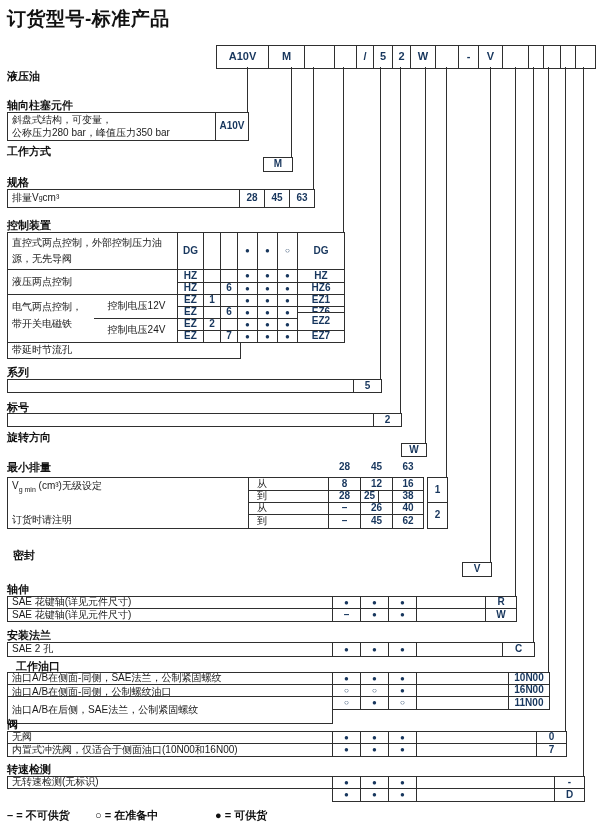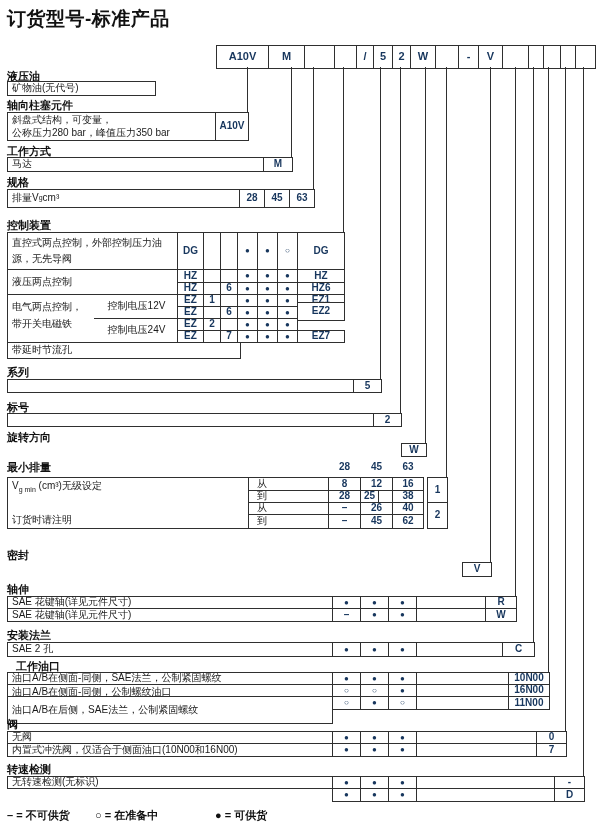--- a/index.html
+++ b/index.html
@@ -54,33 +54,31 @@
   <div class="vline" style="left:425px;top:67px;height:377px"></div>
   <div class="vline" style="left:446px;top:67px;height:411px"></div>
   <div class="vline" style="left:490px;top:67px;height:496px"></div>
   <div class="vline" style="left:515px;top:67px;height:530px"></div>
   <div class="vline" style="left:533px;top:67px;height:576px"></div>
   <div class="vline" style="left:548px;top:67px;height:606px"></div>
   <div class="vline" style="left:565px;top:67px;height:665px"></div>
   <div class="vline" style="left:583px;top:67px;height:710px"></div>
 
   <div class="lbl" style="left:7px;top:69px">液压油</div>
-  <div class="cell" style="left:7px;top:81px;width:149px;height:15px">矿物油(无代号)</div>
 
   <div class="lbl" style="left:7px;top:98px">轴向柱塞元件</div>
   <div class="cell" style="left:7px;top:112px;width:209px;height:29px">
     <div>
       <div>斜盘式结构，可变量，</div>
       <div>公称压力280 bar，峰值压力350 bar</div>
     </div>
   </div>
   <div class="cell ctr code" style="left:215px;top:112px;width:34px;height:29px">A10V</div>
 
   <div class="lbl" style="left:7px;top:144px">工作方式</div>
-  <div class="cell" style="left:7px;top:157px;width:257px;height:15px">马达</div>
   <div class="cell ctr code" style="left:263px;top:157px;width:30px;height:15px">M</div>
 
   <div class="lbl" style="left:7px;top:175px">规格</div>
   <div class="cell" style="left:7px;top:189px;width:233px;height:19px">
     <span>排量V</span>
       <sub>g</sub>
       <span> cm³</span>
   </div>
   <div class="cell ctr code" style="left:239px;top:189px;width:26px;height:19px">28</div>
   <div class="cell ctr code" style="left:264px;top:189px;width:26px;height:19px">45</div>
@@ -134,21 +132,21 @@
   <div class="cell ctr sym" style="left:257px;top:306px;width:21px;height:13px">●</div>
   <div class="cell ctr sym" style="left:277px;top:306px;width:21px;height:13px">●</div>
   <div class="cell ctr code" style="left:297px;top:306px;width:48px;height:13px">EZ6</div>
 
   <div class="cell ctr code" style="left:177px;top:318px;width:27px;height:13px">EZ</div>
   <div class="cell ctr code" style="left:203px;top:318px;width:18px;height:13px">2</div>
   <div class="cell ctr" style="left:220px;top:318px;width:18px;height:13px"></div>
   <div class="cell ctr sym" style="left:237px;top:318px;width:21px;height:13px">●</div>
   <div class="cell ctr sym" style="left:257px;top:318px;width:21px;height:13px">●</div>
   <div class="cell ctr sym" style="left:277px;top:318px;width:21px;height:13px">●</div>
-  <div class="cell ctr code" style="left:297px;top:302px;width:48px;height:19px">EZ2</div>
+  <div class="cell ctr code" style="left:297px;top:312px;width:48px;height:19px">EZ2</div>
 
   <div class="cell ctr code" style="left:177px;top:330px;width:27px;height:13px">EZ</div>
   <div class="cell ctr" style="left:203px;top:330px;width:18px;height:13px"></div>
   <div class="cell ctr code" style="left:220px;top:330px;width:18px;height:13px">7</div>
   <div class="cell ctr sym" style="left:237px;top:330px;width:21px;height:13px">●</div>
   <div class="cell ctr sym" style="left:257px;top:330px;width:21px;height:13px">●</div>
   <div class="cell ctr sym" style="left:277px;top:330px;width:21px;height:13px">●</div>
   <div class="cell ctr code" style="left:297px;top:330px;width:48px;height:13px">EZ7</div>
 
   <div class="cell" style="left:7px;top:342px;width:234px;height:17px">带延时节流孔</div>
@@ -187,21 +185,21 @@
   <div class="cell ctr code" style="left:328px;top:502px;width:33px;height:13px">–</div>
   <div class="cell ctr code" style="left:360px;top:502px;width:33px;height:13px">26</div>
   <div class="cell ctr code" style="left:392px;top:502px;width:32px;height:13px">40</div>
   <div class="cell ctr code" style="left:328px;top:514px;width:33px;height:15px">–</div>
   <div class="cell ctr code" style="left:360px;top:514px;width:33px;height:15px">45</div>
   <div class="cell ctr code" style="left:392px;top:514px;width:32px;height:15px">62</div>
 
   <div class="cell ctr code" style="left:427px;top:477px;width:21px;height:26px">1</div>
   <div class="cell ctr code" style="left:427px;top:502px;width:21px;height:27px">2</div>
 
-  <div class="lbl" style="left:7px;top:548px">密封</div>
+  <div class="lbl" style="left:13px;top:548px">密封</div>
   <div class="cell ctr code" style="left:462px;top:562px;width:30px;height:15px">V</div>
 
   <div class="lbl" style="left:7px;top:582px">轴伸</div>
   <div class="cell" style="left:7px;top:596px;width:326px;height:13px">SAE 花键轴(详见元件尺寸)</div>
   <div class="cell ctr sym" style="left:332px;top:596px;width:29px;height:13px">●</div>
   <div class="cell ctr sym" style="left:360px;top:596px;width:29px;height:13px">●</div>
   <div class="cell ctr sym" style="left:388px;top:596px;width:29px;height:13px">●</div>
   <div class="cell" style="left:416px;top:596px;width:70px;height:13px"></div>
   <div class="cell ctr code" style="left:485px;top:596px;width:32px;height:13px">R</div>
   <div class="cell" style="left:7px;top:608px;width:326px;height:14px">SAE 花键轴(详见元件尺寸)</div>

